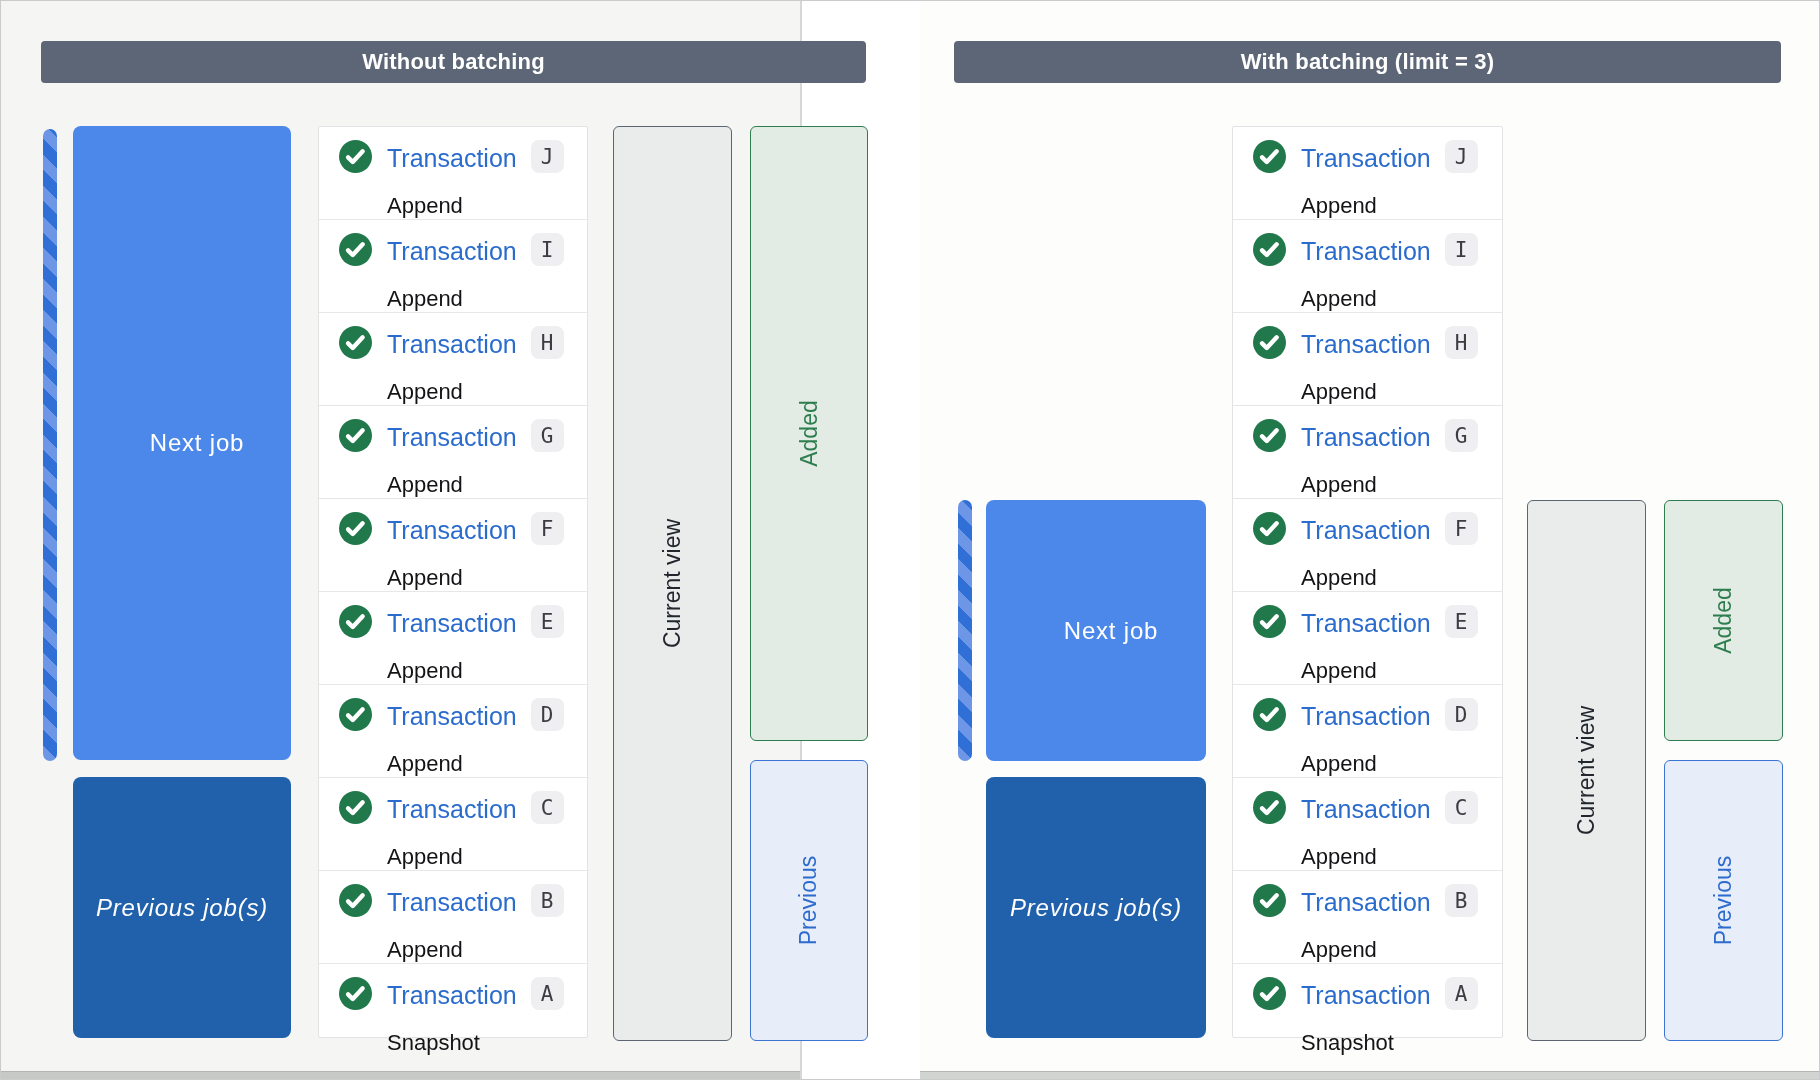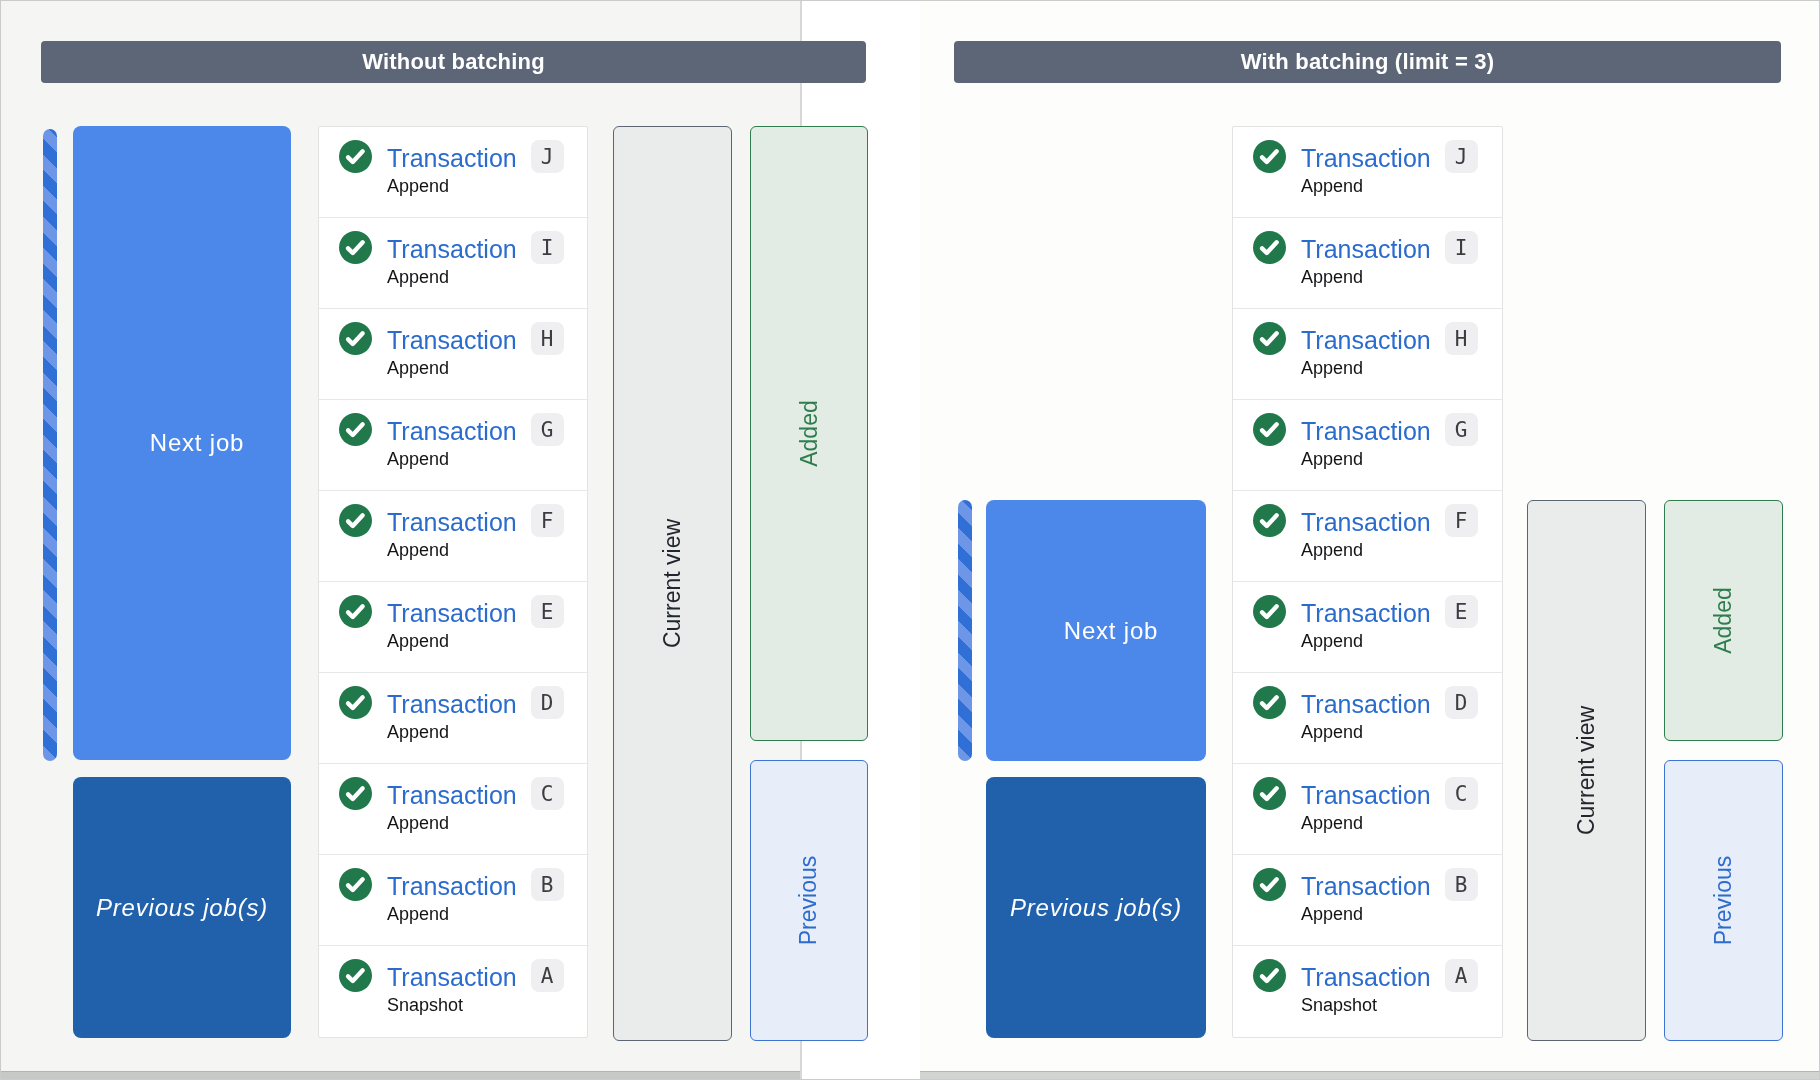--- a/index.html
+++ b/index.html
@@ -32,21 +32,21 @@
           display:grid; grid-template-rows:repeat(10, 1fr); }
   .t-row { display:flex; align-items:flex-start; gap:15px;
            padding:13px 0 0 20px; border-bottom:1px solid var(--row-divider); }
   .t-row:last-child { border-bottom:none; }
   .check { width:33px; height:33px; flex:0 0 33px; }
   .line1 { display:flex; align-items:flex-end; gap:14px; height:33px; }
   .tlink { color:var(--transaction-link-blue); font-size:25px; }
   .badge { width:33px; height:33px; display:flex; align-items:center; justify-content:center;
            background:var(--badge-bg); color:var(--badge-text); border-radius:8px;
            font-family:"DejaVu Sans Mono", monospace; font-size:21px; }
-  .action { margin-top:3px; color:var(--action-text); font-size:18px; }
+  .action { margin-top:20px; color:var(--action-text); font-size:22px; }
 
   .colbox { position:absolute; display:flex; align-items:center; justify-content:center;
             border-radius:6px; border:1.5px solid; }
   .colbox span { transform:rotate(-90deg); white-space:nowrap; font-size:23px; }
   .colbox.cv   { background:var(--current-view-fill); border-color:var(--current-view-border); }
   .colbox.cv span { color:var(--current-view-text); }
   .colbox.add  { background:var(--added-fill); border-color:var(--added-border); }
   .colbox.add span { color:var(--added-text); }
   .colbox.pv   { background:var(--previous-fill); border-color:var(--previous-border); }
   .colbox.pv span { color:var(--previous-text); }

